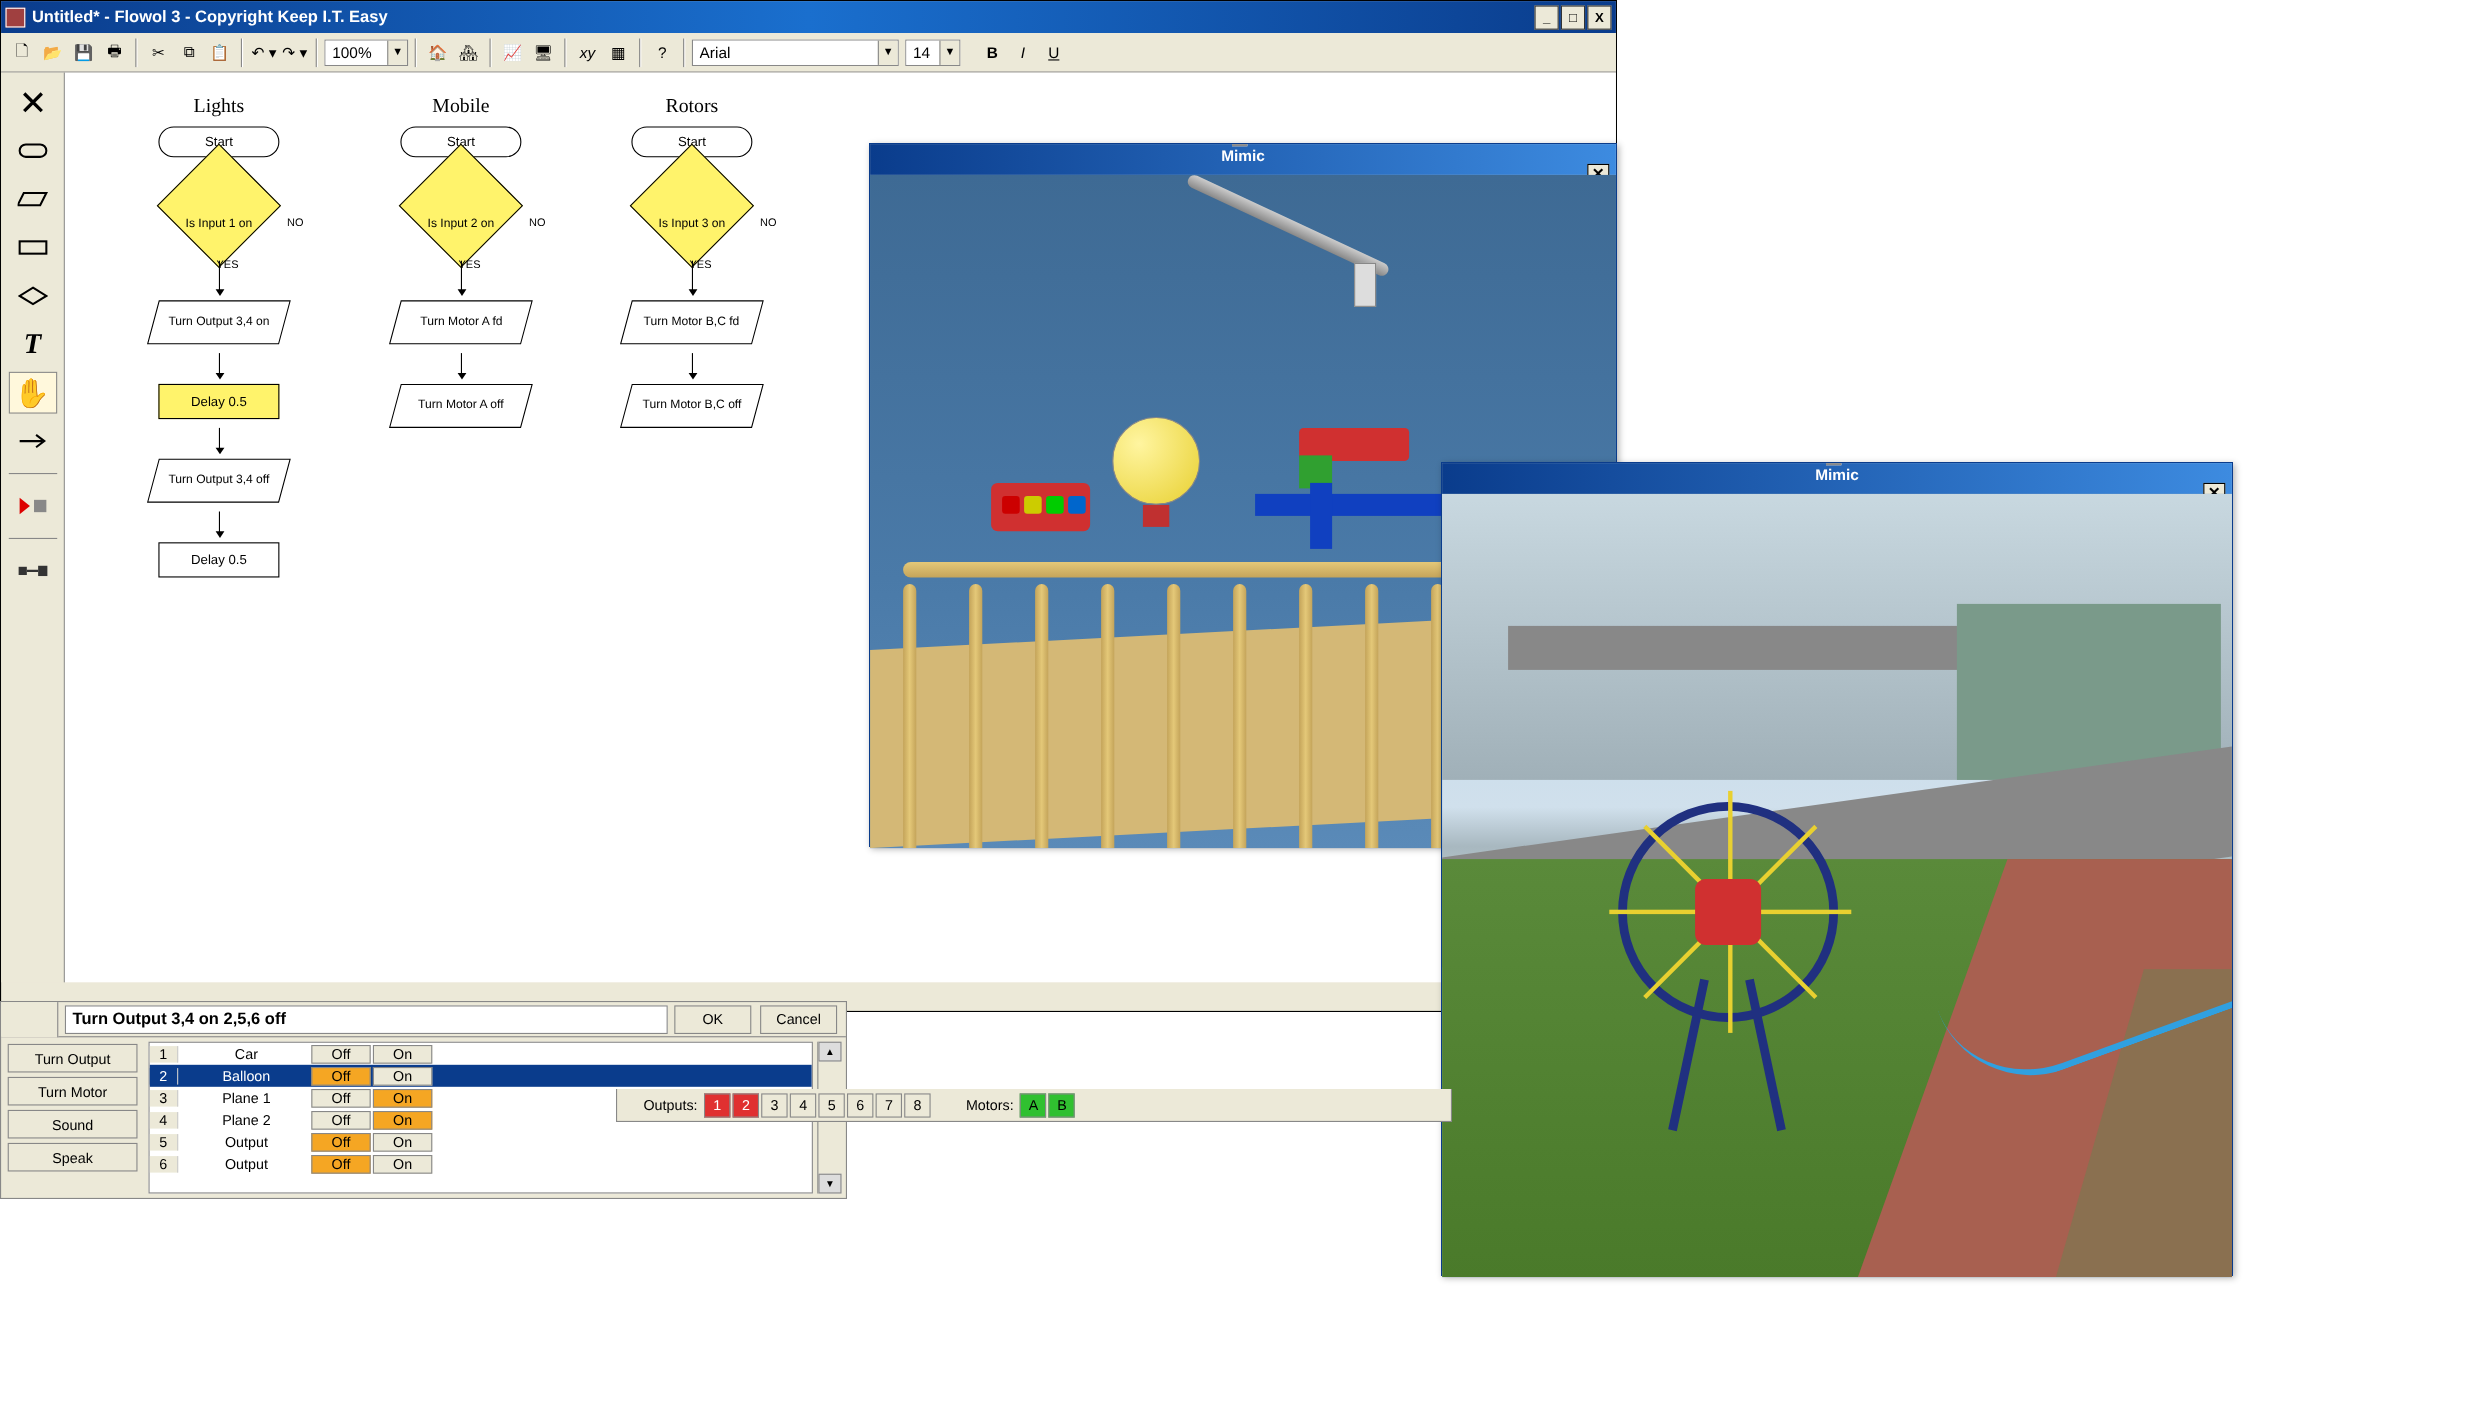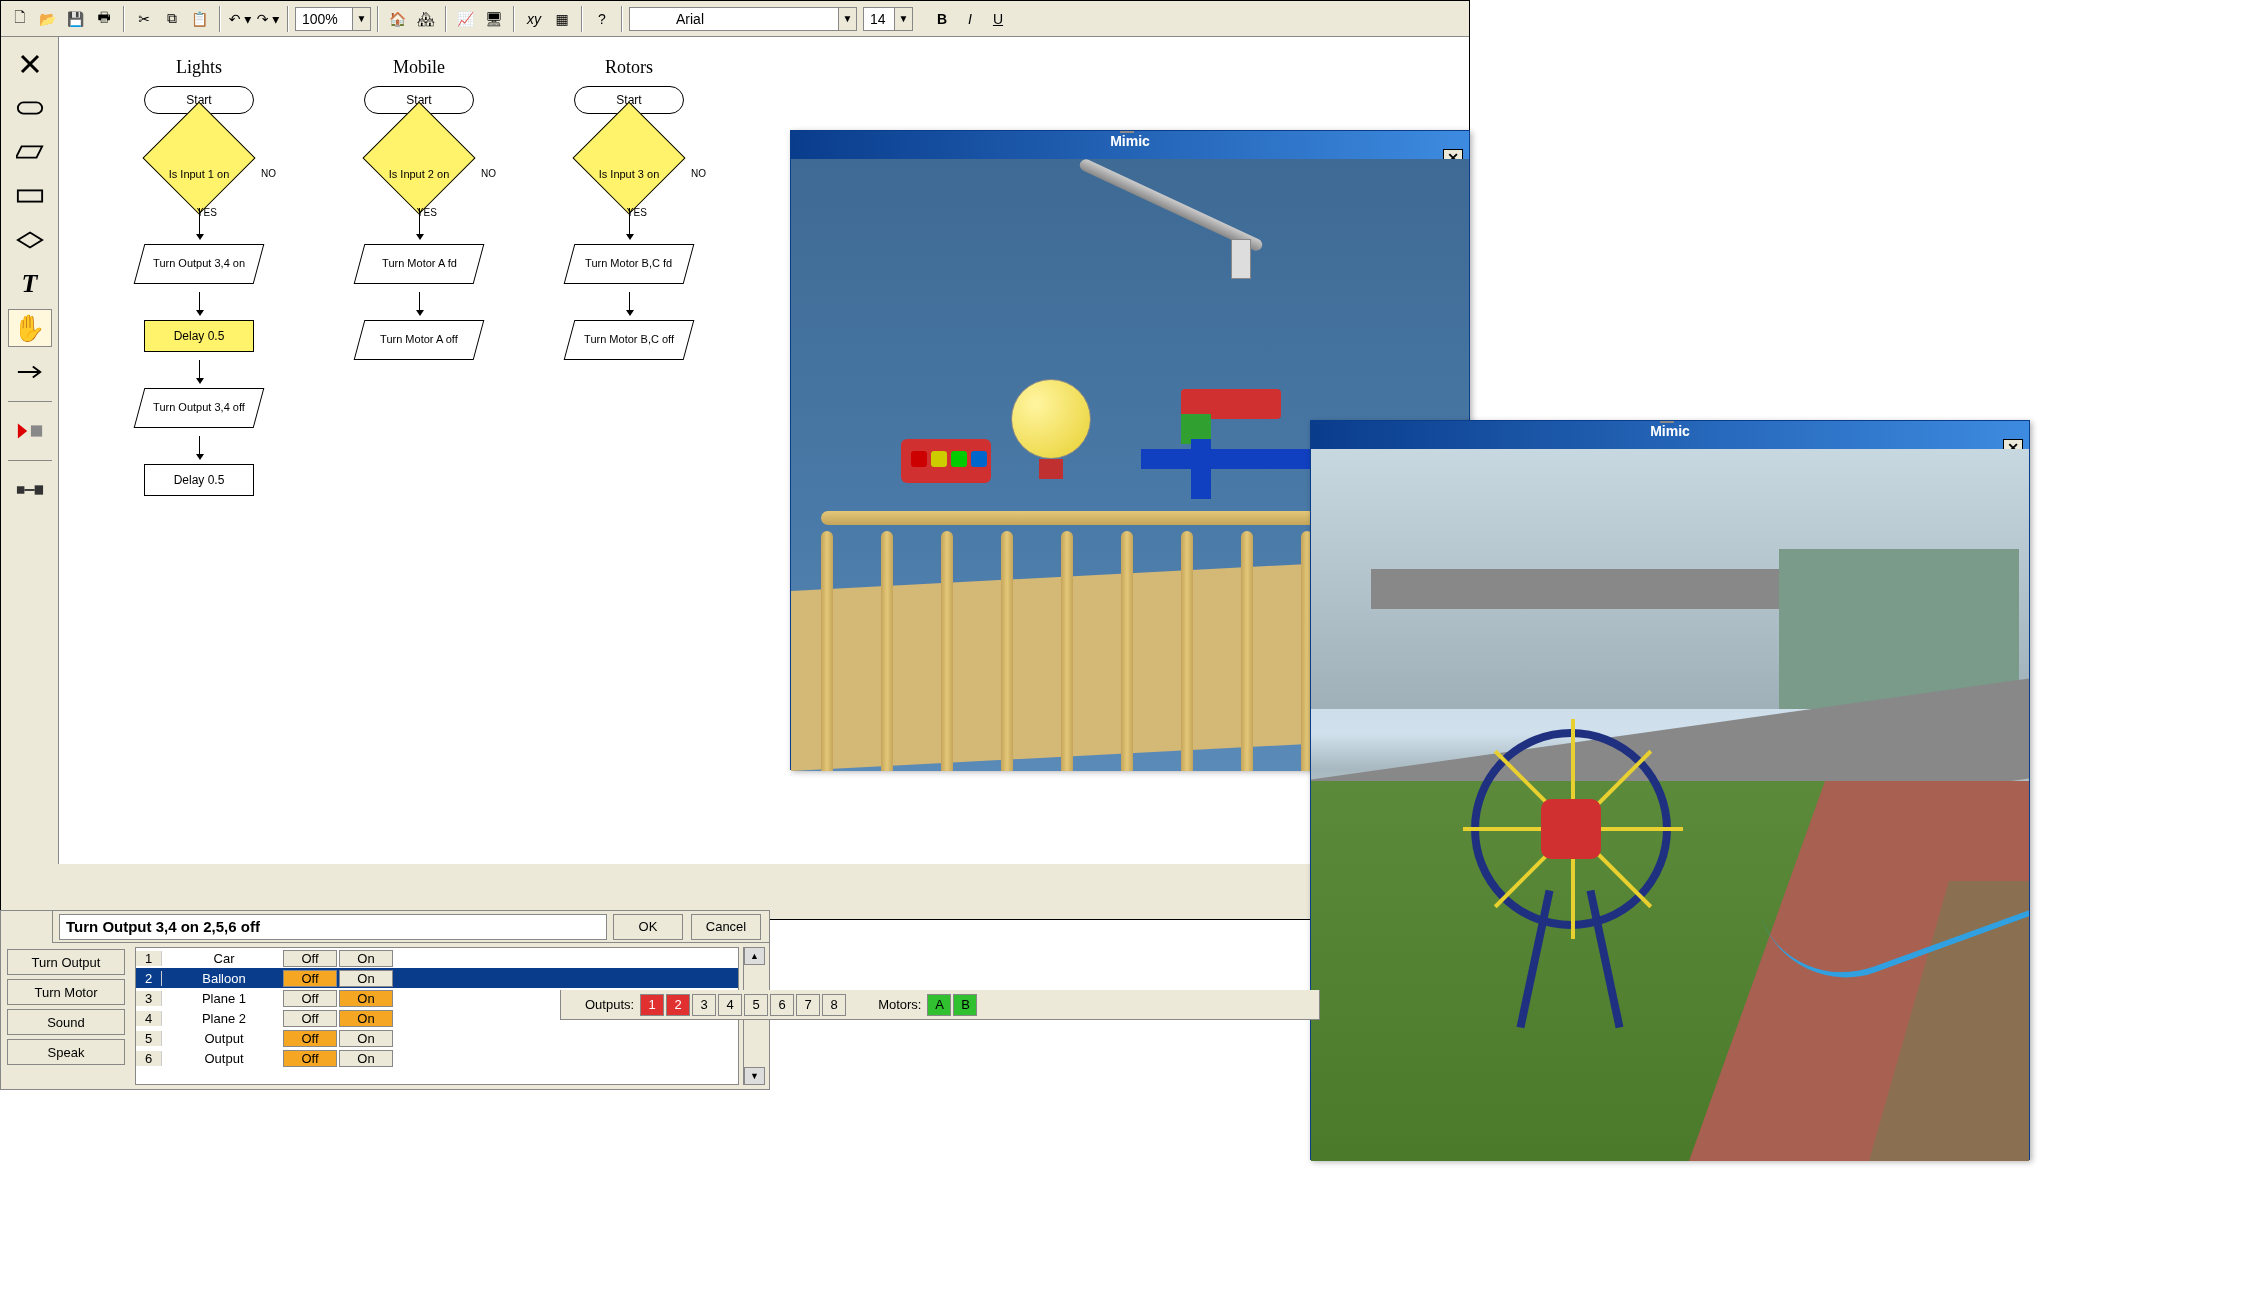--- a/index.html
+++ b/index.html
@@ -114,20 +114,29 @@
 .wheel-hub { position:absolute; top:50%; left:50%; width:60px; height:60px; margin:-30px; background:#d03030; border-radius:10px; }
 .wheel-spoke { position:absolute; top:50%; left:50%; width:4px; height:110px; background:#e8d030; transform-origin:top; }
 .wheel-leg { position:absolute; bottom:-80px; width:8px; height:140px; background:#203080; }
 
 svg.tool-icon { width:28px; height:24px; }
 </style>
 </head>
 <body>
 
 <div class="main-window">
+  <div class="titlebar">
+    <div class="app-icon"></div>
+    <span>Untitled* - Flowol 3 - Copyright Keep I.T. Easy</span>
+    <div class="win-controls">
+      <div class="win-btn">_</div>
+      <div class="win-btn">□</div>
+      <div class="win-btn">X</div>
+    </div>
+  </div>
 
 
   <div class="toolbar">
     <div class="tb-btn">🗋</div>
     <div class="tb-btn">📂</div>
     <div class="tb-btn">💾</div>
     <div class="tb-btn">🖶</div>
     <div class="tb-sep"></div>
     <div class="tb-btn">✂</div>
     <div class="tb-btn">⧉</div>
@@ -148,21 +157,21 @@
     <div class="tb-btn">🖥</div>
     <div class="tb-sep"></div>
     <div class="tb-btn">
         <i>xy</i>
       </div>
     <div class="tb-btn">▦</div>
     <div class="tb-sep"></div>
     <div class="tb-btn">?</div>
     <div class="tb-sep"></div>
     <div class="tb-select">
-      <input style="width: 168px; margin-left: 40px;" value="Arial">
+      <input style="width: 168px;" value="Arial">
       <div class="drop">▼</div>
     </div>
     <div class="tb-select" style="margin-left:4px">
       <input style="width: 30px;" value="14">
       <div class="drop">▼</div>
     </div>
     <div style="width:12px"></div>
     <div class="tb-btn">
         <b>B</b>
       </div>

